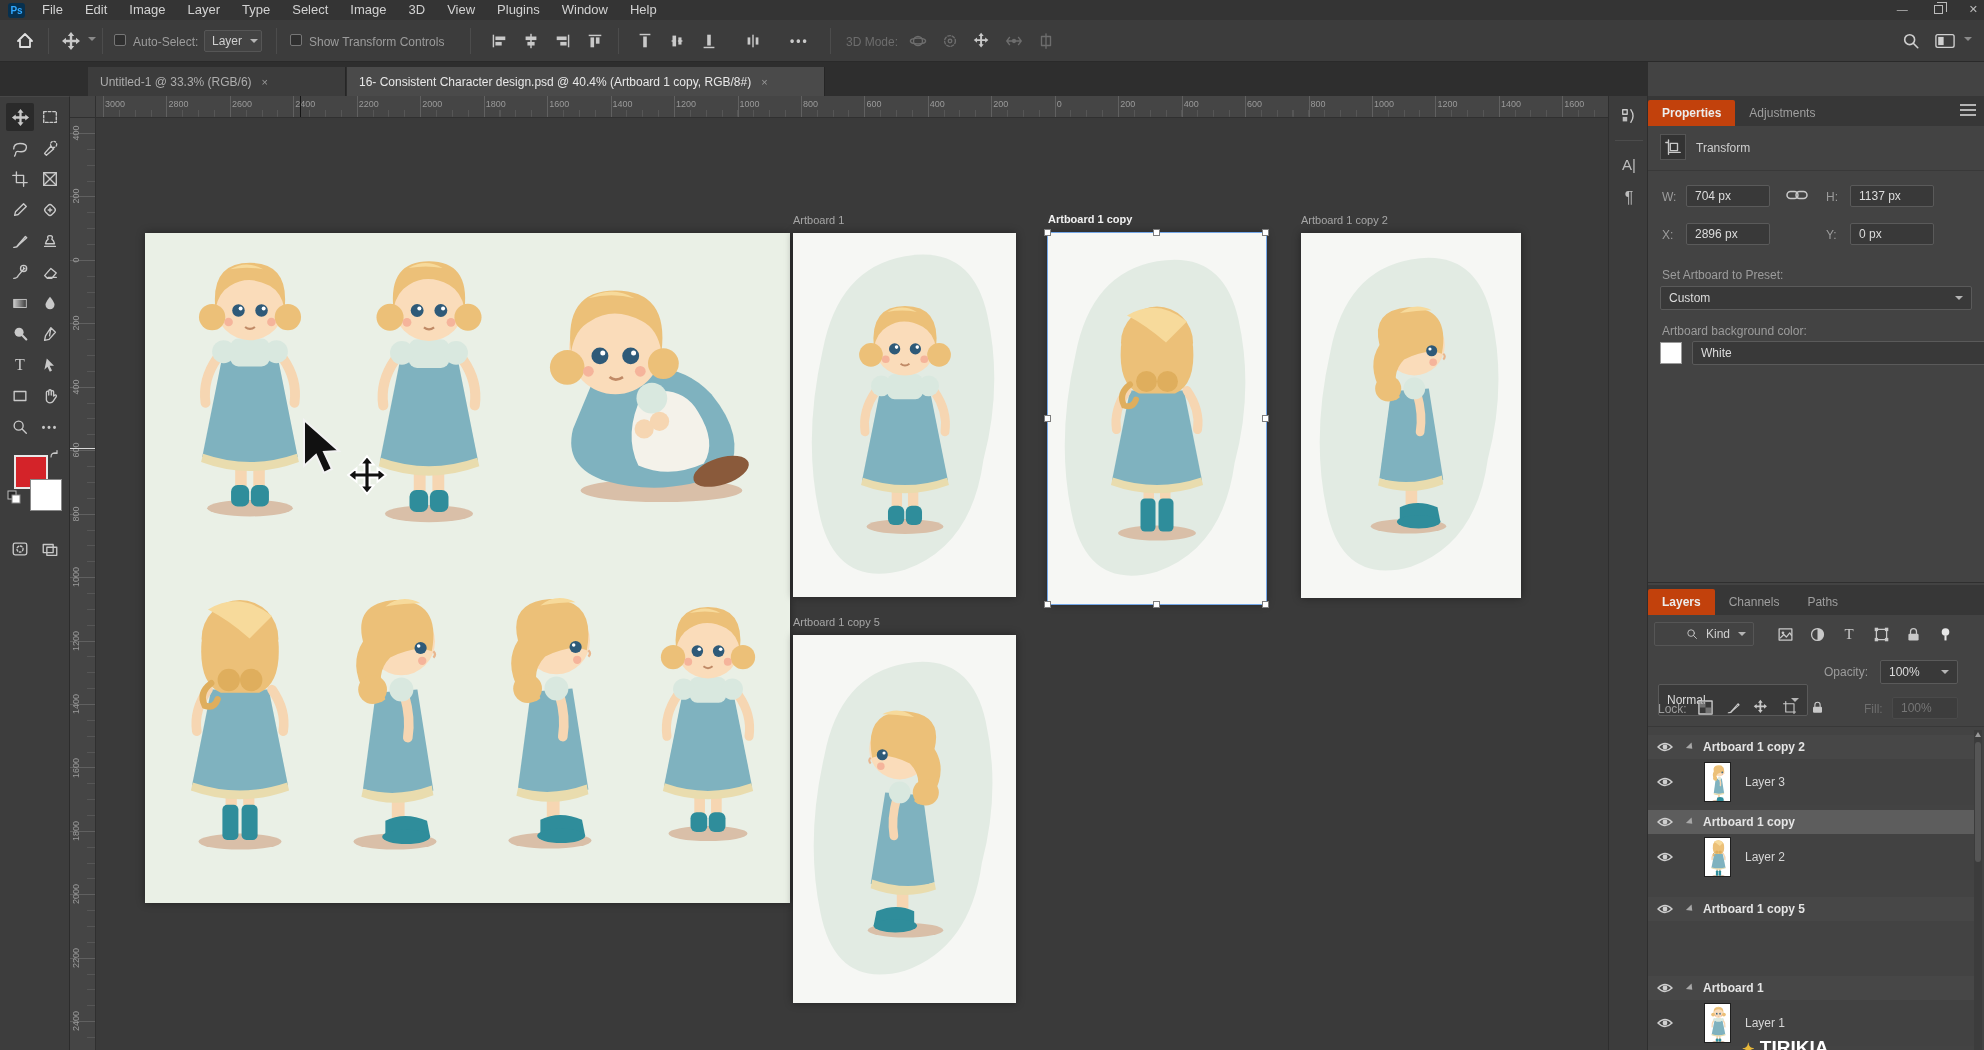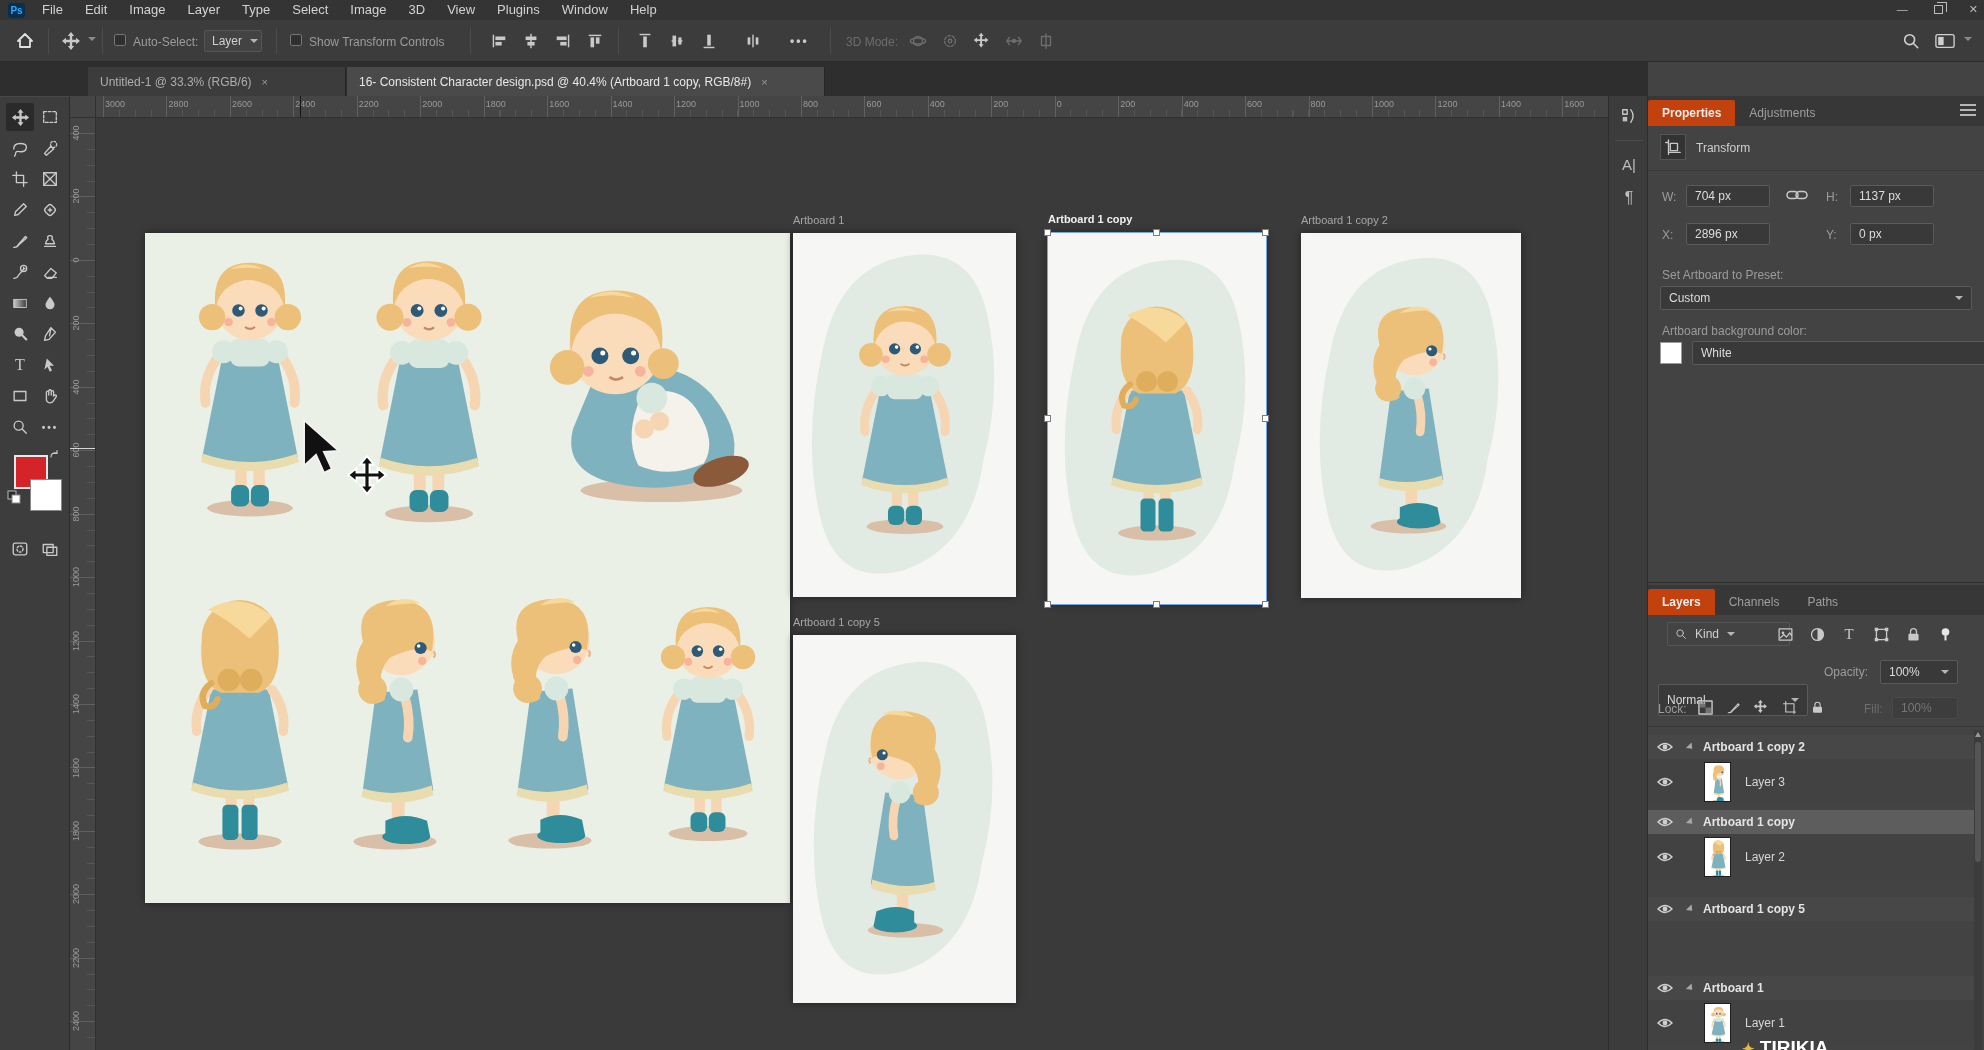--- a/index.html
+++ b/index.html
@@ -710,21 +710,21 @@
         <span class="chev"></span>
     </div>
     <div class="hline" style="top:520px;background:#2f2f2f"></div>
 
     <div class="panel-tabs" style="top:523px">
       <div class="panel-tab active">Layers</div>
       <div class="panel-tab">Channels</div>
       <div class="panel-tab">Paths</div>
 
     </div>
-    <div class="abs dropdown" style="left:19px;top:560px;width:123px;height:24px;justify-content:flex-start">
+    <div class="abs dropdown" style="left:6px;top:560px;width:100px;height:24px;justify-content:flex-end">
       <svg width="12" height="12" viewBox="0 0 20 20">
           <circle cx="8.5" cy="8.5" r="5.5" class="ico"></circle>
           <path d="M12.8 12.8 L17.5 17.5" class="ico"></path>
         </svg>
       <span>Kind</span>
         <span class="chev"></span>
     </div>
     <div class="abs toolbtn" style="left:126px;top:561px;width:22px;height:22px">
       <svg width="17" height="17" viewBox="0 0 20 20">
           <rect x="2.5" y="3.5" width="15" height="13" class="ico"></rect>

